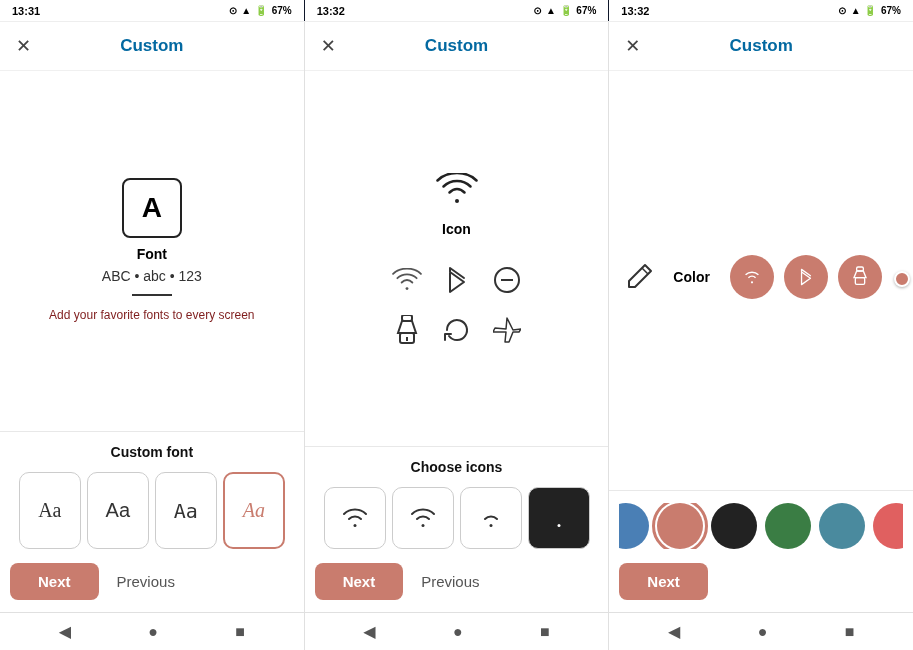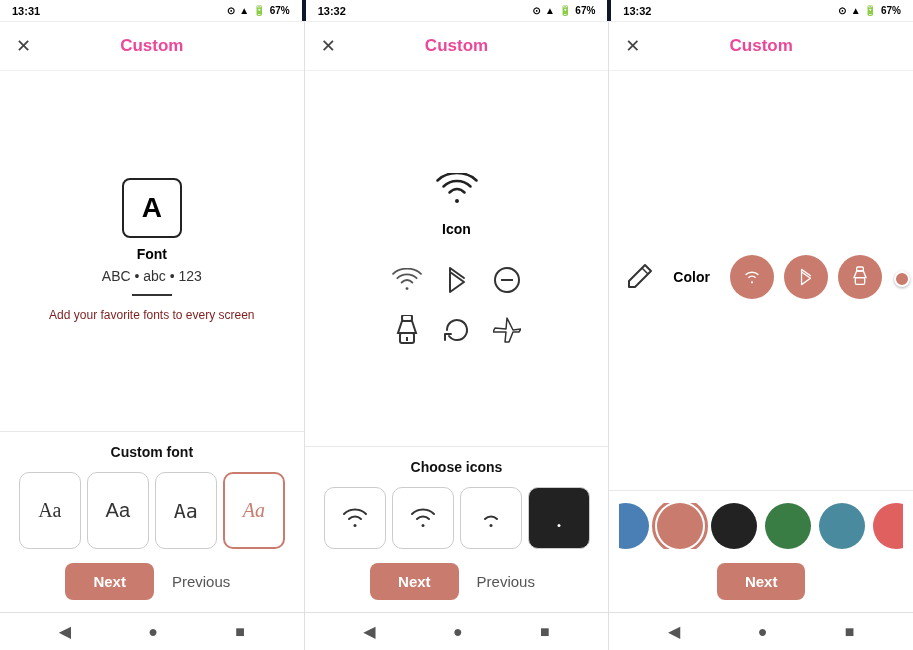--- a/index.html
+++ b/index.html
@@ -21,21 +21,21 @@
       border-bottom: 1px solid #eee;
     }
     .status-bar-section {
       flex: 1;
       display: flex;
       align-items: center;
       justify-content: space-between;
       padding: 0 12px;
       font-size: 11px;
       font-weight: 600;
-      border-right: 4px solid #0f172a;
+      border-right: 1px solid #0f172a;
     }
     .status-bar-section:last-child { border-right: none; }
     .status-icons { display: flex; align-items: center; gap: 4px; font-size: 10px; }
 
     
     .panels {
       display: flex;
       flex: 1;
       overflow: hidden;
     }
@@ -55,21 +55,21 @@
       display: flex;
       align-items: center;
       justify-content: center;
       padding: 14px 16px;
       border-bottom: 1px solid #f0f0f0;
       position: relative;
     }
     .panel-header-title {
       font-size: 17px;
       font-weight: 600;
-      color: #ec4899;
+      color: #0369a1;
     }
     .close-btn {
       position: absolute;
       left: 16px;
       font-size: 18px;
       color: #444;
       cursor: pointer;
       background: none;
       border: none;
     }
@@ -322,21 +322,20 @@
     }
     .color-option.selected {
       outline: 3px solid #c97c6e;
       outline-offset: 2px;
     }
 
     
     .buttons-row {
       display: flex;
       gap: 10px;
-      justify-content: center;
       align-items: center;
       margin-top: 4px;
     }
     .btn-next {
       background: #c97c6e;
       color: #fff;
       border: none;
       border-radius: 8px;
       padding: 10px 28px;
       font-size: 15px;

